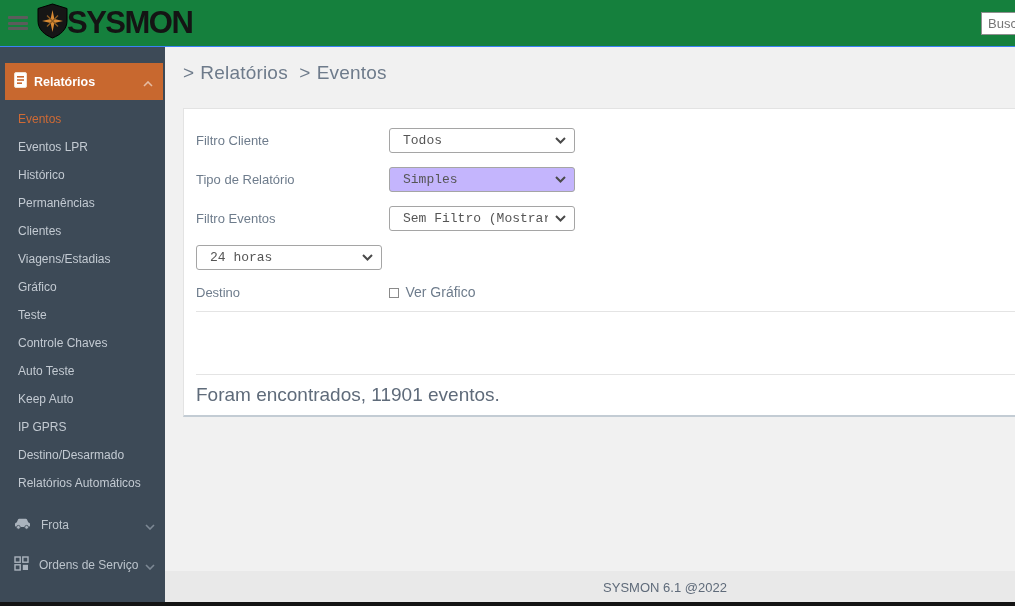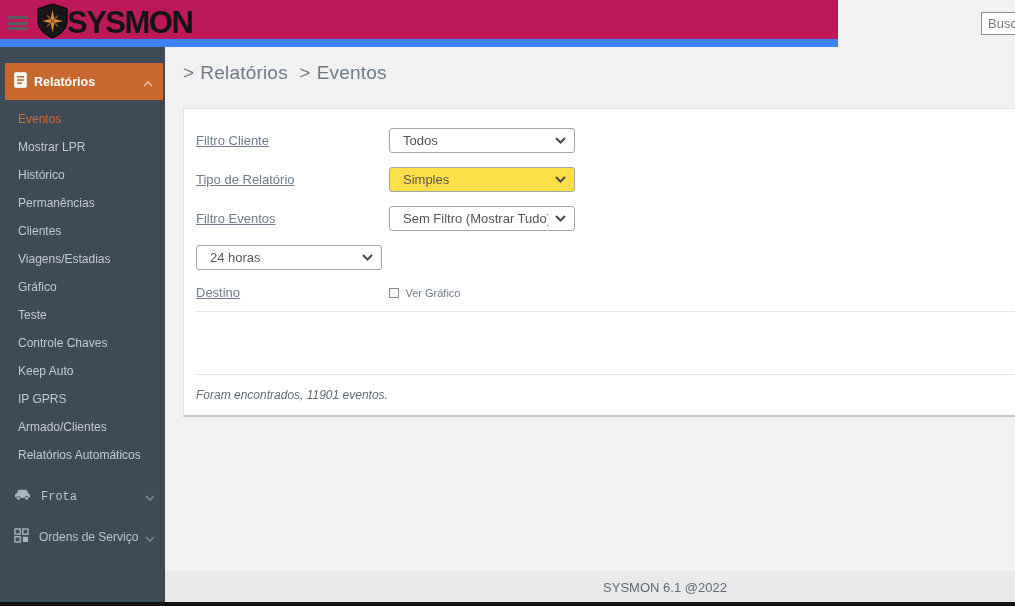--- a/index.html
+++ b/index.html
@@ -6,22 +6,22 @@
   html,body { width:1015px; height:606px; overflow:hidden; }
   body {
     font-family:"Liberation Sans", sans-serif;
     background:#f1f1f1;
     position:relative;
     color:#6e7c8c;
   }
 
   
   .header {
-    position:absolute; top:0; left:0; width:838px; height:47px;
-    background:#be185d; border-bottom:8px solid #3b82f6; z-index:30;
+    position:absolute; top:0; left:0; width:1015px; height:47px;
+    background:#15803d; border-bottom:1px solid #3b82f6; z-index:30;
   }
   .hamburger {
     position:absolute; left:8px; top:16px; width:20px; height:14px;
     display:flex; flex-direction:column; justify-content:space-between; cursor:pointer;
   }
   .hamburger span { display:block; height:3px; background:#5c5c5c; border-radius:1px; }
   .brand { position:absolute; left:36px; top:5px; display:flex; align-items:center; height:36px; }
   .brand-text {
     font-size:31px; font-weight:900; color:#141414; letter-spacing:-1.5px;
     margin-left:-2px; line-height:36px;
@@ -44,58 +44,58 @@
   .side-active .lbl { color:#ffffff; font-size:12.5px; font-weight:bold; margin-left:7px; flex:1; }
   .submenu { padding-top:5px; }
   .submenu a {
     display:block; height:28px; line-height:28px; padding-left:18px;
     font-size:12px; color:#c3cad2; text-decoration:none; cursor:pointer; white-space:nowrap;
   }
   .submenu a.active { color:#cf6a35; }
   .side-section {
     height:28px; display:flex; align-items:center; padding:0 10px 0 14px; cursor:pointer;
   }
-  .side-section.frota { margin-top:14px;font-family:Liberation Mono, monospace; }
+  .side-section.frota { margin-top:14px; }
   .side-section.ordens { margin-top:12px; }
   .side-section .lbl { color:#bcc4cc; font-size:12px; margin-left:10px; flex:1; }
 
   
   .main { position:absolute; left:165px; top:47px; width:1000px; height:524px; background:#f1f1f1; }
   .breadcrumb {
     padding:15px 0 0 12px; font-size:19px; color:#6e7b8b; letter-spacing:0.2px;
   }
   .breadcrumb .sep { margin:0 6px; }
 
   .panel {
     position:absolute; left:18px; top:61px; width:965px;
     background:#ffffff; border:1px solid #e3e3e3; border-bottom:2px solid #c3ccd4;
     padding:0 12px;
   }
   .panel-form { padding:12px 0 4px 0; }
   .form-row { height:39px; display:flex; align-items:center; }
   .form-row.cb-row { height:30px; }
-  .form-label { width:193px; font-size:13px; color:#6e7c8c;text-decoration:underline; }
+  .form-label { width:193px; font-size:13px; color:#6e7c8c; }
   .sel-wrap { position:relative; width:186px; height:25px; }
   .sel-wrap select {
     width:186px; height:25px; appearance:none; -webkit-appearance:none; -moz-appearance:none;
     border:1px solid #a5a5a5; border-radius:3px; background:#ffffff;
-    font-family:Liberation Sans, sans-serif; font-size:13px; color:#555;
+    font-family:Liberation Mono, monospace; font-size:13px; color:#555;
     padding:0 26px 0 13px; outline:none; cursor:pointer;
   }
-  .sel-wrap select:disabled { background:#fde047; color:#555; opacity:1; }
+  .sel-wrap select:disabled { background:#c4b5fd; color:#555; opacity:1; }
   .sel-wrap svg { position:absolute; right:9px; top:9px; pointer-events:none; }
   .cb-box {
     appearance:none; -webkit-appearance:none; width:10px; height:10px;
     border:1px solid #8a8a8a; background:#fff; margin:0 2px 0 0; cursor:pointer; vertical-align:-1px;
   }
-  .cb-label { font-size:11px; color:#6e7c8c; cursor:pointer; }
+  .cb-label { font-size:14px; color:#6e7c8c; cursor:pointer; }
 
   .panel-empty { border-top:1px solid #e4e4e4; height:63px; }
   .panel-results { border-top:1px solid #e4e4e4; height:41px; display:flex; align-items:center; }
-  .results-text { font-size:12px; font-style:italic; color:#5f6b7a; }
+  .results-text { font-size:19px; color:#5f6b7a; }
 
   
   .footer {
     position:absolute; left:165px; top:571px; width:1000px; height:32px;
     background:#e9e9e9; display:flex; align-items:center; justify-content:center;
     font-size:13px; color:#5f6b7a; z-index:10;
   }
   .bottom-edge {
     position:absolute; left:0; bottom:0; width:1015px; height:4px; background:#141414; z-index:40;
   }
@@ -135,31 +135,32 @@
     <span class="lbl">Relatórios</span>
     <span>
       <svg width="10" height="6" viewBox="0 0 10 6">
           <polyline points="1,5 5,1 9,5" fill="none" stroke="rgba(255,255,255,0.55)" stroke-width="1.6"></polyline>
         </svg>
     </span>
   </div>
 
   <div class="submenu">
     <a class="active">Eventos</a>
-    <a>Mostrar LPR</a>
+    <a>Eventos LPR</a>
     <a>Histórico</a>
     <a>Permanências</a>
     <a>Clientes</a>
     <a>Viagens/Estadias</a>
     <a>Gráfico</a>
     <a>Teste</a>
     <a>Controle Chaves</a>
+    <a>Auto Teste</a>
     <a>Keep Auto</a>
     <a>IP GPRS</a>
-    <a>Armado/Clientes</a>
+    <a>Destino/Desarmado</a>
     <a>Relatórios Automáticos</a>
   </div>
 
   <div class="side-section frota">
     <span>
       <svg width="17" height="13" viewBox="0 0 17 13">
         <path d="M2.5 6 L4 2.5 C4.2 2 4.7 1.7 5.2 1.7 H11.8 C12.3 1.7 12.8 2 13 2.5 L14.5 6 Z" fill="#aab3bd"></path>
         <rect x="1" y="5.5" width="15" height="4.4" rx="1.6" fill="#aab3bd"></rect>
         <circle cx="4.4" cy="10.3" r="1.9" fill="#aab3bd" stroke="#3d4a57" stroke-width="0.8"></circle>
         <circle cx="12.6" cy="10.3" r="1.9" fill="#aab3bd" stroke="#3d4a57" stroke-width="0.8"></circle>

